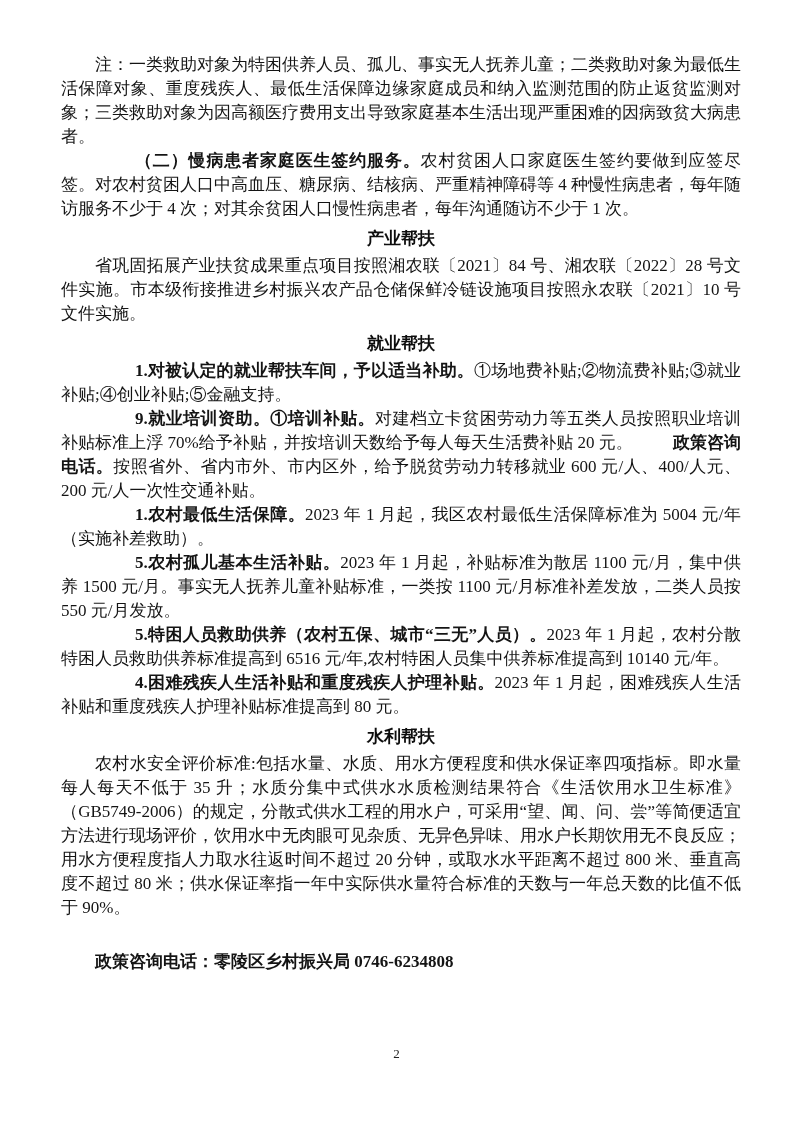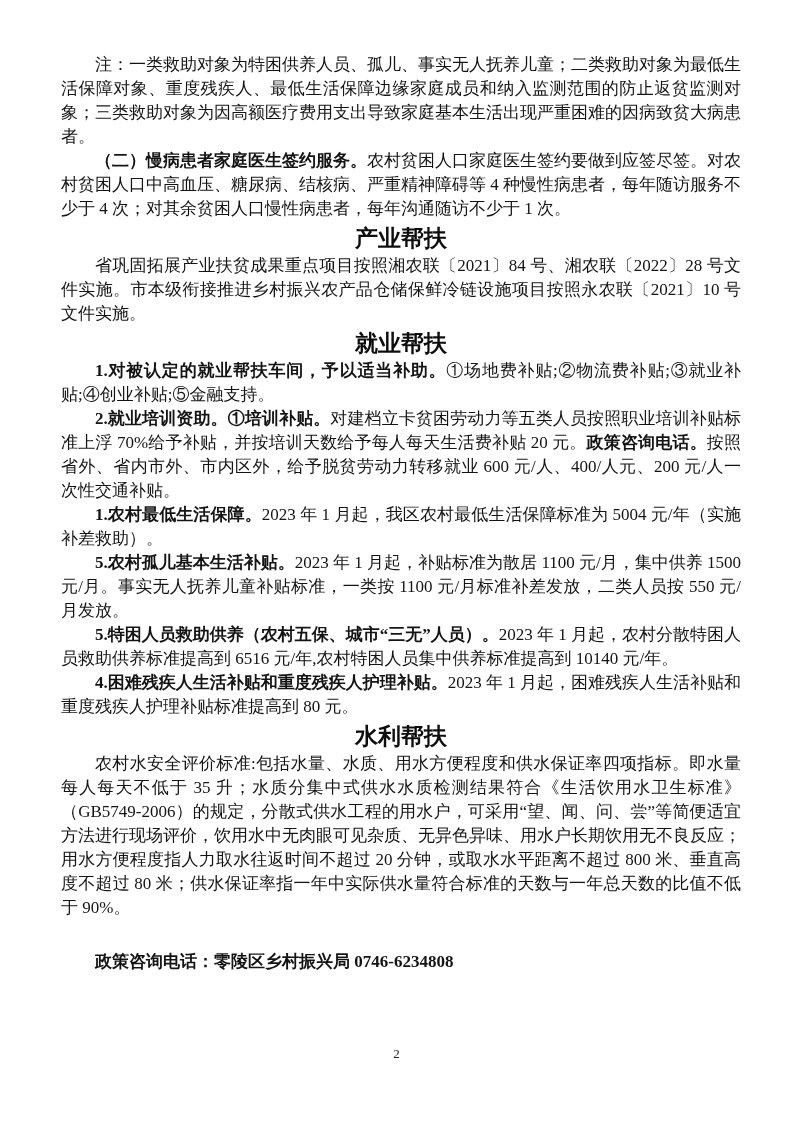--- a/index.html
+++ b/index.html
@@ -22,30 +22,31 @@
     overflow: hidden;
   }
   .content p.para {
     margin: 0;
     text-indent: 2em;
     text-align: justify;
     text-justify: inter-ideograph;
   }
   .content h2.sec {
     font-family: "Liberation Sans", "DejaVu Sans", sans-serif;
-    font-size: 23px;
+    font-size: 17px;
     line-height: 27px;
     font-weight: bold;
     text-align: center;
     text-indent: 0;
     margin: 4px 0 2px 0;
     color: #0d0d0d;
   }
   .run-bold {
     font-weight: bold;
+    margin-left: 40px;
   }
   .footer-contact {
     margin-top: 30px;
     text-indent: 2em;
     font-weight: bold;
     text-align: left;
   }
   .page-number {
     position: absolute;
     left: 0;
@@ -61,21 +62,21 @@
 <body>
 
 <div class="page">
   <div class="content" id="content">
       <p class="para"><span class="run">注：一类救助对象为特困供养人员、孤儿、事实无人抚养儿童；二类救助对象为最低生活保障对象、重度残疾人、最低生活保障边缘家庭成员和纳入监测范围的防止返贫监测对象；三类救助对象为因高额医疗费用支出导致家庭基本生活出现严重困难的因病致贫大病患者。</span></p>
       <p class="para"><span class="run-bold">（二）慢病患者家庭医生签约服务。</span><span class="run">农村贫困人口家庭医生签约要做到应签尽签。对农村贫困人口中高血压、糖尿病、结核病、严重精神障碍等 4 种慢性病患者，每年随访服务不少于 4 次；对其余贫困人口慢性病患者，每年沟通随访不少于 1 次。</span></p>
       <h2 class="sec">产业帮扶</h2>
       <p class="para"><span class="run">省巩固拓展产业扶贫成果重点项目按照湘农联〔2021〕84 号、湘农联〔2022〕28 号文件实施。市本级衔接推进乡村振兴农产品仓储保鲜冷链设施项目按照永农联〔2021〕10 号文件实施。</span></p>
       <h2 class="sec">就业帮扶</h2>
       <p class="para"><span class="run-bold">1.对被认定的就业帮扶车间，予以适当补助。</span><span class="run">①场地费补贴;②物流费补贴;③就业补贴;④创业补贴;⑤金融支持。</span></p>
-      <p class="para"><span class="run-bold">2.就业培训资助。①培训补贴。</span><span class="run">对建档立卡贫困劳动力等五类人员按照职业培训补贴标准上浮 70%给予补贴，并按培训天数给予每人每天生活费补贴 20 元。</span><span class="run-bold">政策咨询电话。</span><span class="run">按照省外、省内市外、市内区外，给予脱贫劳动力转移就业 600 元/人、400/人元、200 元/人一次性交通补贴。</span></p>
+      <p class="para"><span class="run-bold">9.就业培训资助。①培训补贴。</span><span class="run">对建档立卡贫困劳动力等五类人员按照职业培训补贴标准上浮 70%给予补贴，并按培训天数给予每人每天生活费补贴 20 元。</span><span class="run-bold">政策咨询电话。</span><span class="run">按照省外、省内市外、市内区外，给予脱贫劳动力转移就业 600 元/人、400/人元、200 元/人一次性交通补贴。</span></p>
       <p class="para"><span class="run-bold">1.农村最低生活保障。</span><span class="run">2023 年 1 月起，我区农村最低生活保障标准为 5004 元/年（实施补差救助）。</span></p>
       <p class="para"><span class="run-bold">5.农村孤儿基本生活补贴。</span><span class="run">2023 年 1 月起，补贴标准为散居 1100 元/月，集中供养 1500 元/月。事实无人抚养儿童补贴标准，一类按 1100 元/月标准补差发放，二类人员按 550 元/月发放。</span></p>
       <p class="para"><span class="run-bold">5.特困人员救助供养（农村五保、城市“三无”人员）。</span><span class="run">2023 年 1 月起，农村分散特困人员救助供养标准提高到 6516 元/年,农村特困人员集中供养标准提高到 10140 元/年。</span></p>
       <p class="para"><span class="run-bold">4.困难残疾人生活补贴和重度残疾人护理补贴。</span><span class="run">2023 年 1 月起，困难残疾人生活补贴和重度残疾人护理补贴标准提高到 80 元。</span></p>
       <h2 class="sec">水利帮扶</h2>
       <p class="para"><span class="run">农村水安全评价标准:包括水量、水质、用水方便程度和供水保证率四项指标。即水量每人每天不低于 35 升；水质分集中式供水水质检测结果符合《生活饮用水卫生标准》（GB5749-2006）的规定，分散式供水工程的用水户，可采用“望、闻、问、尝”等简便适宜方法进行现场评价，饮用水中无肉眼可见杂质、无异色异味、用水户长期饮用无不良反应；用水方便程度指人力取水往返时间不超过 20 分钟，或取水水平距离不超过 800 米、垂直高度不超过 80 米；供水保证率指一年中实际供水量符合标准的天数与一年总天数的比值不低于 90%。</span></p>
     </div>
   <div class="footer-contact">政策咨询电话：零陵区乡村振兴局 0746-6234808</div>
   <div class="page-number">2</div>
 </div>

